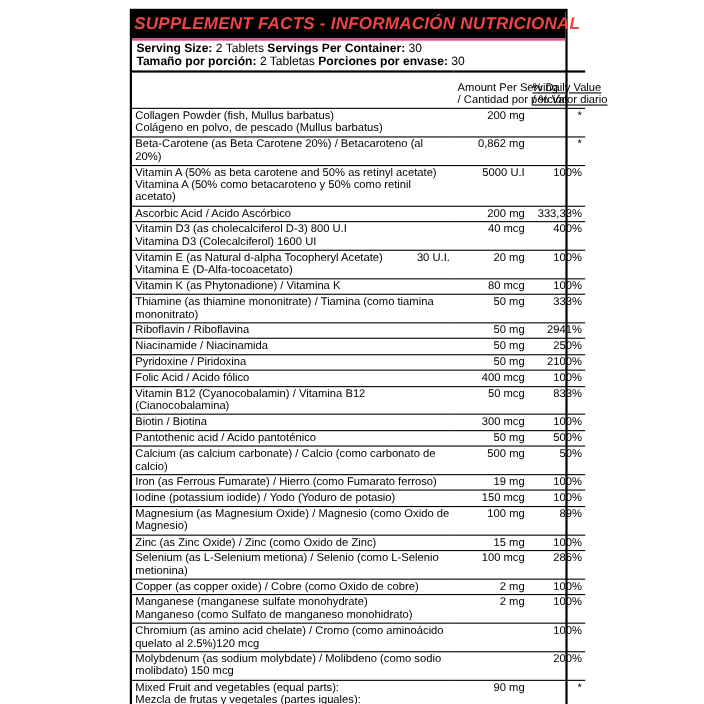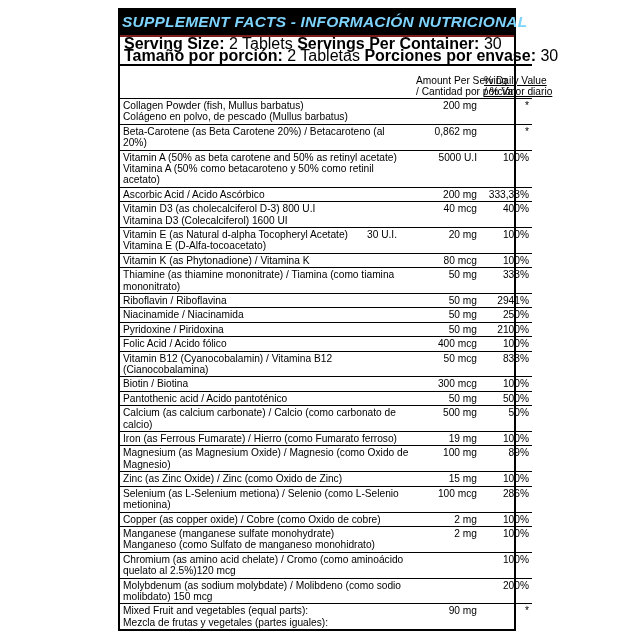--- a/index.html
+++ b/index.html
@@ -22,36 +22,36 @@
     top: 8px;
     width: 398px;
     box-sizing: border-box;
     border: 2px solid #000;
     background: #fff;
   }
 
   
   .title-bar {
     background: #000;
-    color: #7dd3fc;
+    color: #ef4444;
     text-align: center;
     font-style: italic;
     font-weight: bold;
     font-size: 15.5px;
     letter-spacing: 0.2px;
     line-height: 1;
     padding: 4px 2px 5px 2px;
     white-space: nowrap;
   }
 
   
   .serving-block {
-    border-top: 2px solid #7f1d1d;
+    border-top: 2px solid #ec4899;
     padding: 1px 4px 2px 4px;
-    font-size: 16px;
+    font-size: 11px;
     line-height: 12.2px;
   }
   .serving-line { white-space: nowrap; }
   .serving-line .lbl { font-weight: bold; }
   .serving-line .val { font-weight: normal; }
 
   
   table.facts {
     border-collapse: collapse;
     width: 100%;
@@ -82,21 +82,21 @@
     text-align: left;
     white-space: nowrap;
   }
   .head-amt { padding-left: 1px; }
   .head-dv  { padding-left: 1px; text-decoration: underline; }
 
   .en { display: block; }
   .es { display: block; }
   .inline-extra {
     float: right;
-    margin-right: 12px;
+    margin-right: 0;
     font-weight: normal;
   }
 
   
   .mix-block { line-height: 11.3px; }
 </style>
 </head>
 <body>
 
 <div id="label-panel">
@@ -250,20 +250,27 @@
         </tr>
         <tr>
           <td class="col-name">
             <span class="en">Iron (as Ferrous Fumarate) / Hierro (como Fumarato ferroso)</span>
           </td>
           <td class="col-amt">19 mg</td>
           <td class="col-dv">100%</td>
         </tr>
         <tr>
           <td class="col-name">
+            <span class="en">Iodine (potassium iodide) / Yodo (Yoduro de potasio)</span>
+          </td>
+          <td class="col-amt">150 mcg</td>
+          <td class="col-dv">100%</td>
+        </tr>
+        <tr>
+          <td class="col-name">
             <span class="en">Magnesium (as Magnesium Oxide) / Magnesio (como Oxido de Magnesio)</span>
           </td>
           <td class="col-amt">100 mg</td>
           <td class="col-dv">89%</td>
         </tr>
         <tr>
           <td class="col-name">
             <span class="en">Zinc (as Zinc Oxide) / Zinc (como Oxido de Zinc)</span>
           </td>
           <td class="col-amt">15 mg</td>

